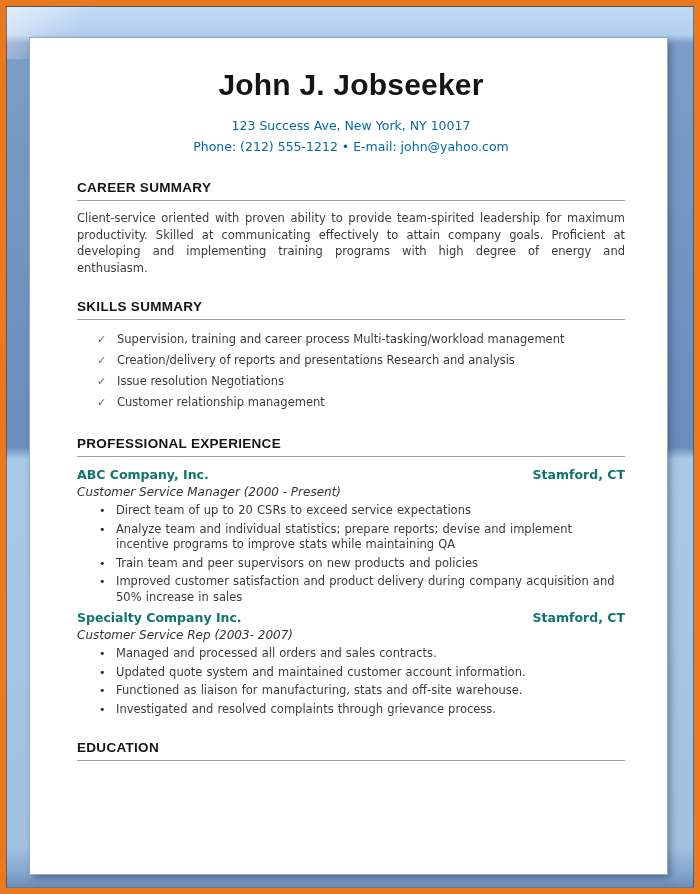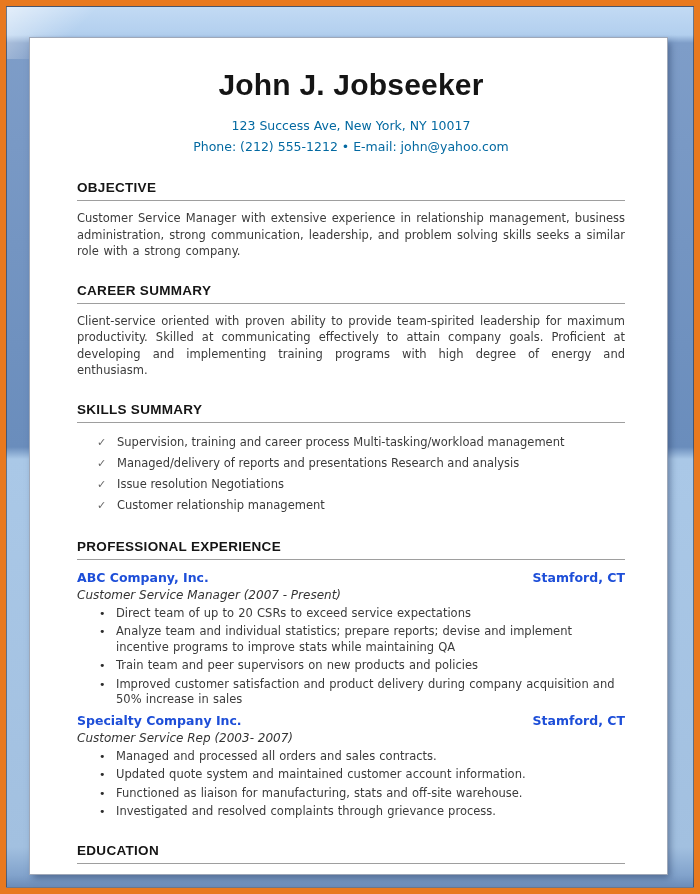--- a/index.html
+++ b/index.html
@@ -69,21 +69,21 @@
   .skill-item {
     display: flex; align-items: baseline;
     font-size: 11.5px; line-height: 20px;
     padding-left: 20px;
   }
   .check { width: 20px; flex: 0 0 20px; color: #666; font-size: 11px; }
   .job { margin-top: 4px; }
   .job + .job { }
   .job-head {
     display: flex; justify-content: space-between; align-items: baseline;
-    font-size: 12.5px; font-weight: 700; color: #1d4ed8; line-height: 17px;
+    font-size: 12.5px; font-weight: 700; color: #0f766e; line-height: 17px;
   }
   .job-title {
     font-size: 12px; font-style: italic; line-height: 18px; color: #333;
   }
   .bullet-list { margin: 2px 0 0 0; padding: 0; list-style: none; }
   .bullet-item {
     display: flex; align-items: baseline;
     font-size: 11.5px; line-height: 15.5px;
     padding-left: 22px; margin-bottom: 3px;
     word-spacing: 0.5px;
@@ -97,61 +97,57 @@
   <div class="frame">
     <div class="page">
 
       <h1 class="name">John J. Jobseeker</h1>
 
       <div class="contact-block">
         <p class="contact-line">123 Success Ave, New York, NY 10017</p>
         <p class="contact-line">Phone: (212) 555-1212 • E-mail: john@yahoo.com</p>
       </div>
 
-      <div class="section">
-        <h2 class="section-heading">OBJECTIVE</h2>
-        <p class="para">Customer Service Manager with extensive experience in relationship management, business administration, strong communication, leadership, and problem solving skills seeks a similar role with a strong company.</p>
-      </div>
 
       <div class="section">
         <h2 class="section-heading">CAREER SUMMARY</h2>
         <p class="para">Client-service oriented with proven ability to provide team-spirited leadership for maximum productivity. Skilled at communicating effectively to attain company goals. Proficient at developing and implementing training programs with high degree of energy and enthusiasm.</p>
       </div>
 
       <div class="section">
         <h2 class="section-heading">SKILLS SUMMARY</h2>
         <ul class="skill-list">
           <li class="skill-item">
             <span class="check">✓</span>
             <span>Supervision, training and career process Multi-tasking/workload management</span>
           </li>
           <li class="skill-item">
             <span class="check">✓</span>
-            <span>Managed/delivery of reports and presentations Research and analysis</span>
+            <span>Creation/delivery of reports and presentations Research and analysis</span>
           </li>
           <li class="skill-item">
             <span class="check">✓</span>
             <span>Issue resolution Negotiations</span>
           </li>
           <li class="skill-item">
             <span class="check">✓</span>
             <span>Customer relationship management</span>
           </li>
         </ul>
       </div>
 
       <div class="section">
         <h2 class="section-heading">PROFESSIONAL EXPERIENCE</h2>
 
         <div class="job">
           <div class="job-head">
             <span>ABC Company, Inc.</span>
             <span>Stamford, CT</span>
           </div>
-          <div class="job-title">Customer Service Manager (2007 - Present)</div>
+          <div class="job-title">Customer Service Manager (2000 - Present)</div>
           <ul class="bullet-list">
             <li class="bullet-item">
               <span class="dot">•</span>
               <span>Direct team of up to 20 CSRs to exceed service expectations</span>
             </li>
             <li class="bullet-item">
               <span class="dot">•</span>
               <span>Analyze team and individual statistics; prepare reports; devise and implement incentive programs to improve stats while maintaining QA</span>
             </li>
             <li class="bullet-item">

